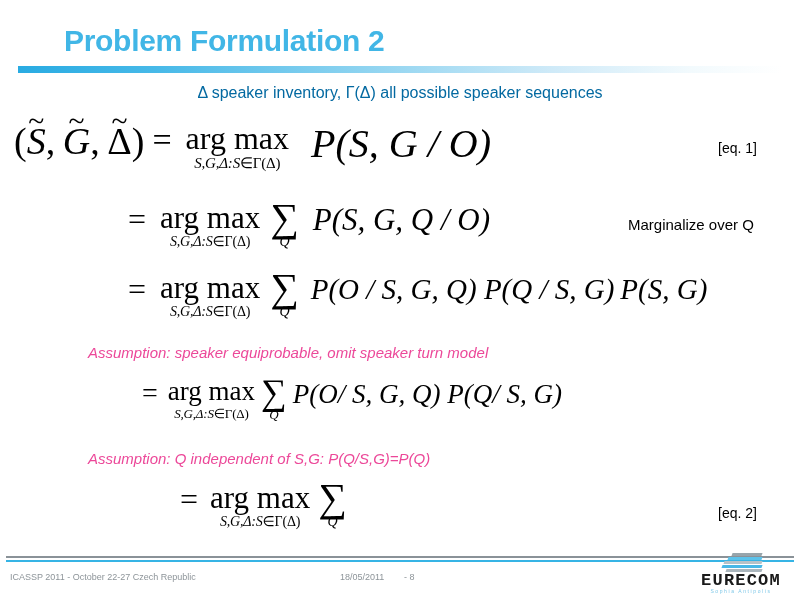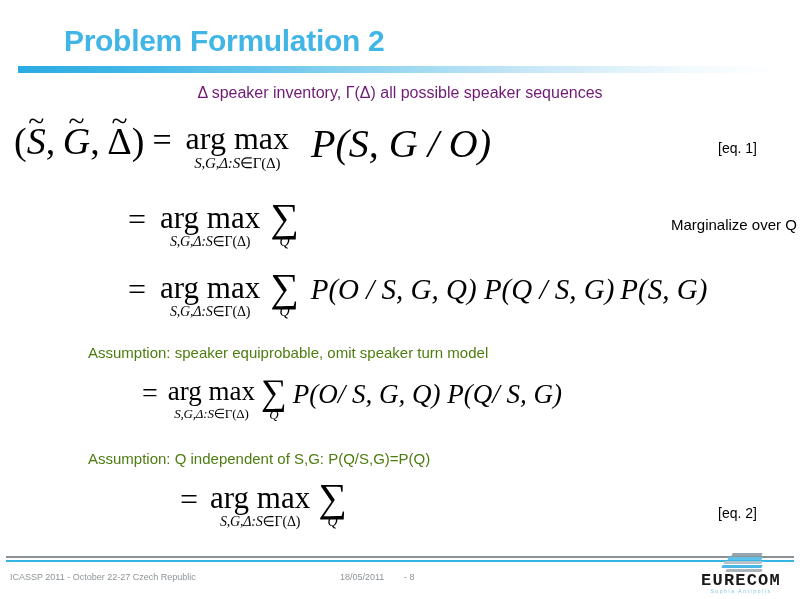--- a/index.html
+++ b/index.html
@@ -37,21 +37,21 @@
   }
 
   
   .subtitle {
     position: absolute;
     left: 0;
     top: 84px;
     width: 800px;
     text-align: center;
     font-size: 16px;
-    color: #701a75;
+    color: #0369a1;
     white-space: nowrap;
   }
 
   
   .math {
     font-family: "Liberation Serif", serif;
     color: #000;
     white-space: nowrap;
   }
   .mi { font-style: italic; }
@@ -131,22 +131,23 @@
     position: absolute;
     font-family: "Liberation Sans", sans-serif;
     font-size: 14px;
     color: #000;
     white-space: nowrap;
   }
   .assumption {
     position: absolute;
     font-family: "Liberation Sans", sans-serif;
     font-size: 15px;
-    color: #4d7c0f;
-    white-space: nowrap;
+    color: #ec4899;
+    white-space: nowrap;
+    font-style: italic;
   }
 
   
   .footer-rule-dark {
     position: absolute;
     left: 6px;
     top: 556px;
     width: 788px;
     height: 2px;
     background: #8a9298;
@@ -255,22 +256,23 @@
 <div class="eqrow math" style="left:128px; top:202px;">
   <span class="eq-sign" style="font-size:32px; line-height:1.1;">=</span>
   <span class="argmax" style="margin-left:14px;">
     <span class="top" style="font-size:31px;">arg max</span>
     <span class="sub" style="font-size:14px;"><span>S,G,Δ:S</span><span class="op">∈</span><span class="mroman">Γ(Δ)</span></span>
   </span>
   <span class="sum" style="margin-left:10px;">
     <span class="sigma" style="font-size:40px;">∑</span>
     <span class="idx" style="font-size:14px;">Q</span>
   </span>
-</div>
-<div class="note" style="left:628px; top:216px;margin-left:43px;">Marginalize over Q</div>
+  <span class="mi" style="font-size:31px; line-height:1.15; margin-left:14px;">P(S, G, Q / O)</span>
+</div>
+<div class="note" style="left:628px; top:216px;">Marginalize over Q</div>
 
 <div class="eqrow math" style="left:128px; top:272px;">
   <span class="eq-sign" style="font-size:32px; line-height:1.1;">=</span>
   <span class="argmax" style="margin-left:14px;">
     <span class="top" style="font-size:31px;">arg max</span>
     <span class="sub" style="font-size:14px;"><span>S,G,Δ:S</span><span class="op">∈</span><span class="mroman">Γ(Δ)</span></span>
   </span>
   <span class="sum" style="margin-left:10px;">
     <span class="sigma" style="font-size:40px;">∑</span>
     <span class="idx" style="font-size:14px;">Q</span>

